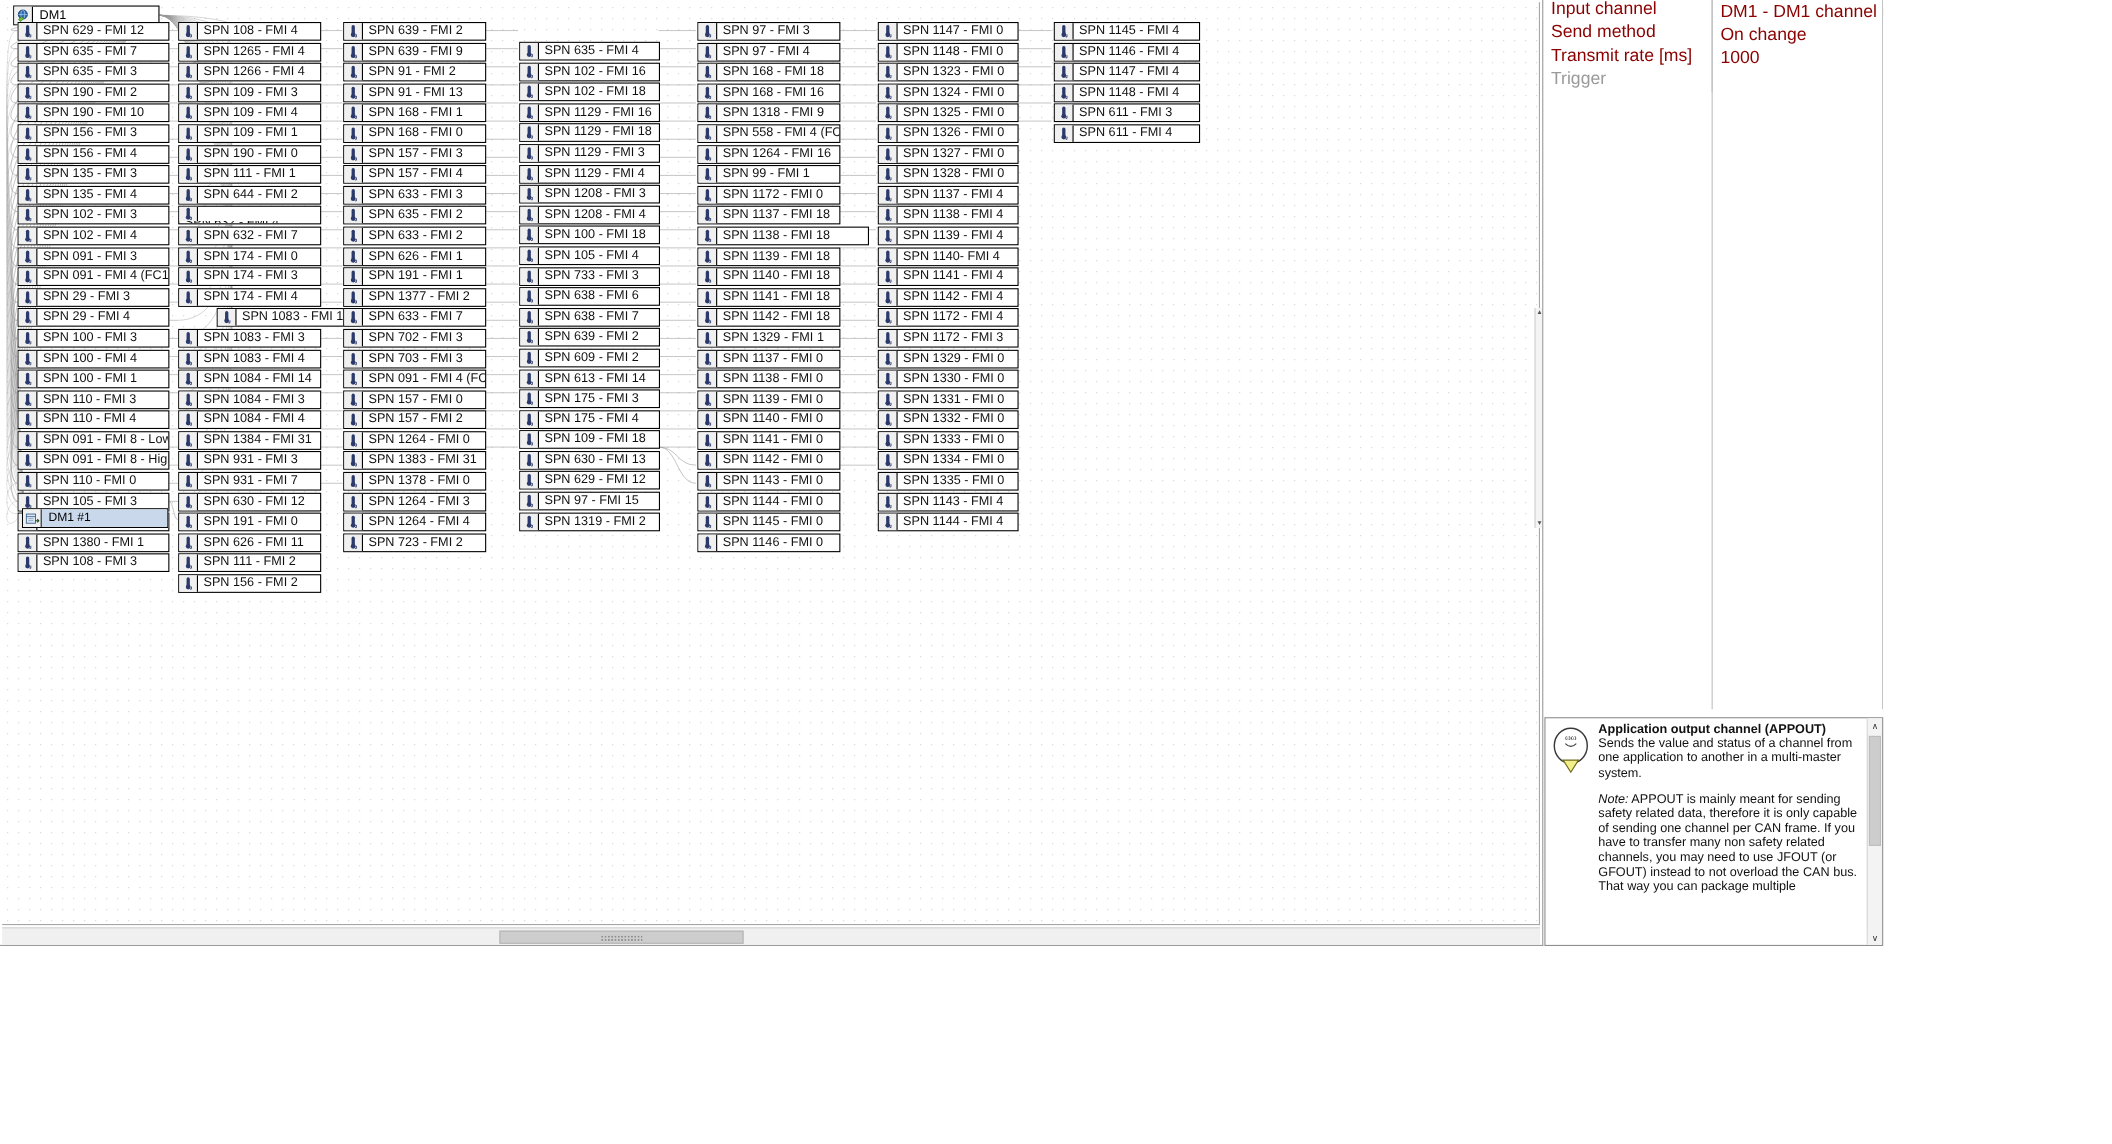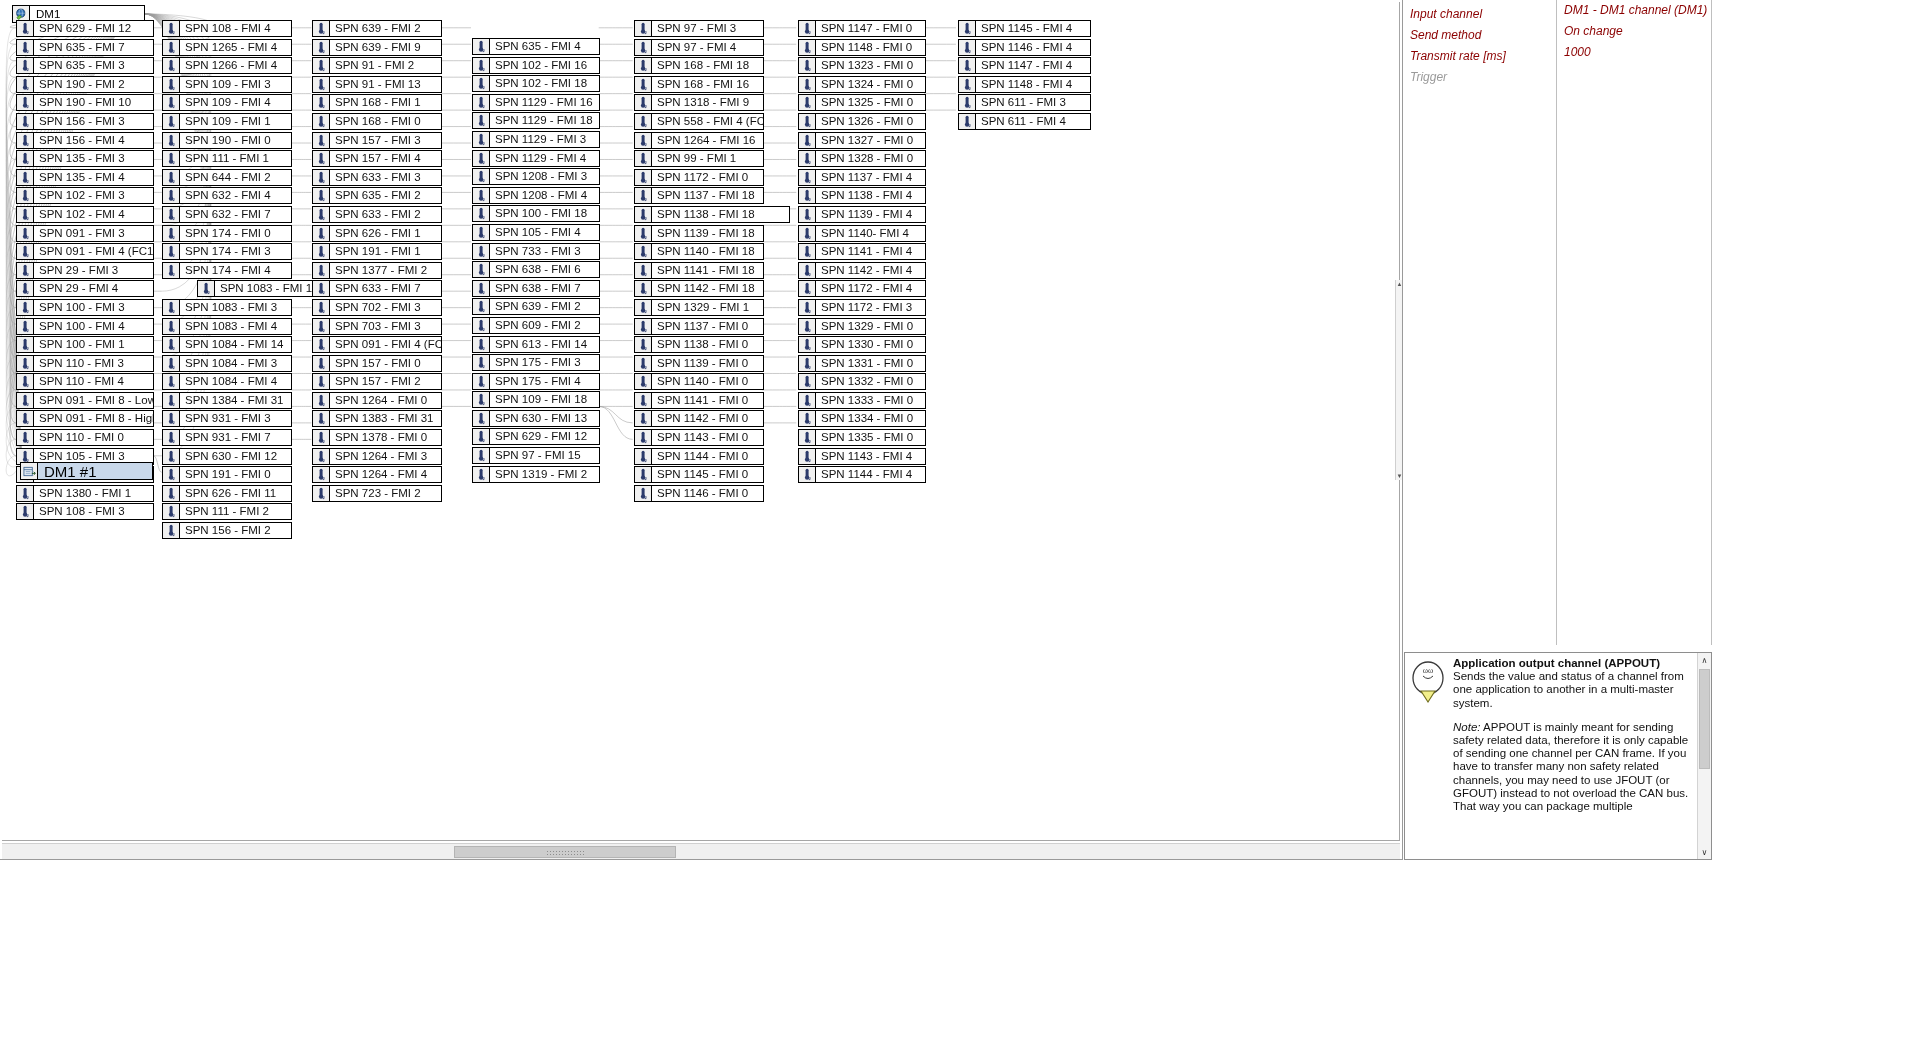--- a/index.html
+++ b/index.html
@@ -85,21 +85,21 @@
   #dm1-root .nlabel { padding-left: 6px; display:flex; align-items:center; }
 
   
   #dm1-out {
     position: absolute;
     left: 18px; top: 460px;
     width: 133px; height: 18px;
     border: 1px solid #000;
     background: #ffffff;
     display: flex; align-items: stretch;
-    font-size: 15px;
+    font-size: 11px;
   }
   #dm1-out .nicon { width:17px; min-width:17px; border-right:1px solid #000; background:#f0f0f0;
       display:flex; align-items:center; justify-content:center; }
   #dm1-out .nlabel { padding-left:6px; display:flex; align-items:center; background:#c9d8ea; flex:1; }
 
   
   #hscroll {
     position: absolute;
     left: 2px; right: 2px; bottom: 0;
     height: 16px;
@@ -140,23 +140,22 @@
   #props {
     position: absolute;
     left: 1404px; top: 0;
     width: 308px; height: 645px;
     background: #ffffff;
     overflow: hidden;
   }
   .prop-row {
     display: flex;
     height: 21px;
-    align-items: flex-end;
-    font-size: 12px;
-    font-style: italic;
+    align-items: flex-start;
+    font-size: 16px;
   }
   .prop-row .pname {
     width: 152px; min-width: 152px;
     padding-left: 6px;
     color: #8b0000;
     overflow: hidden; white-space: nowrap;
   }
   .prop-row .pname.disabled { color: #9a9a9a; }
   .prop-row .pval {
     flex: 1;
@@ -853,21 +852,21 @@
             <div class="node" style="width: 130px;">
               <span class="nicon">
                 <svg class="ico-thermo" viewBox="0 0 11 13">
                   <rect x="3.6" y="0.8" width="3" height="8" rx="1.5" fill="#2b3a6b"></rect>
                   <circle cx="5.1" cy="9.6" r="2.2" fill="#2b3a6b"></circle>
                   <path d="M8,9.2 v2.4 h-1.2" fill="none" stroke="#2b3a6b" stroke-width="0.8"></path>
                 </svg>
               </span>
               <span class="nlabel">SPN 644 - FMI 2</span>
             </div>
-            <div class="node" style="width: 130px;">
+            <div class="node" style="width: 130px; flex-direction: column;">
               <span class="nicon">
                 <svg class="ico-thermo" viewBox="0 0 11 13">
                   <rect x="3.6" y="0.8" width="3" height="8" rx="1.5" fill="#2b3a6b"></rect>
                   <circle cx="5.1" cy="9.6" r="2.2" fill="#2b3a6b"></circle>
                   <path d="M8,9.2 v2.4 h-1.2" fill="none" stroke="#2b3a6b" stroke-width="0.8"></path>
                 </svg>
               </span>
               <span class="nlabel">SPN 632 - FMI 4</span>
             </div>
             <div class="node" style="width: 130px;">

